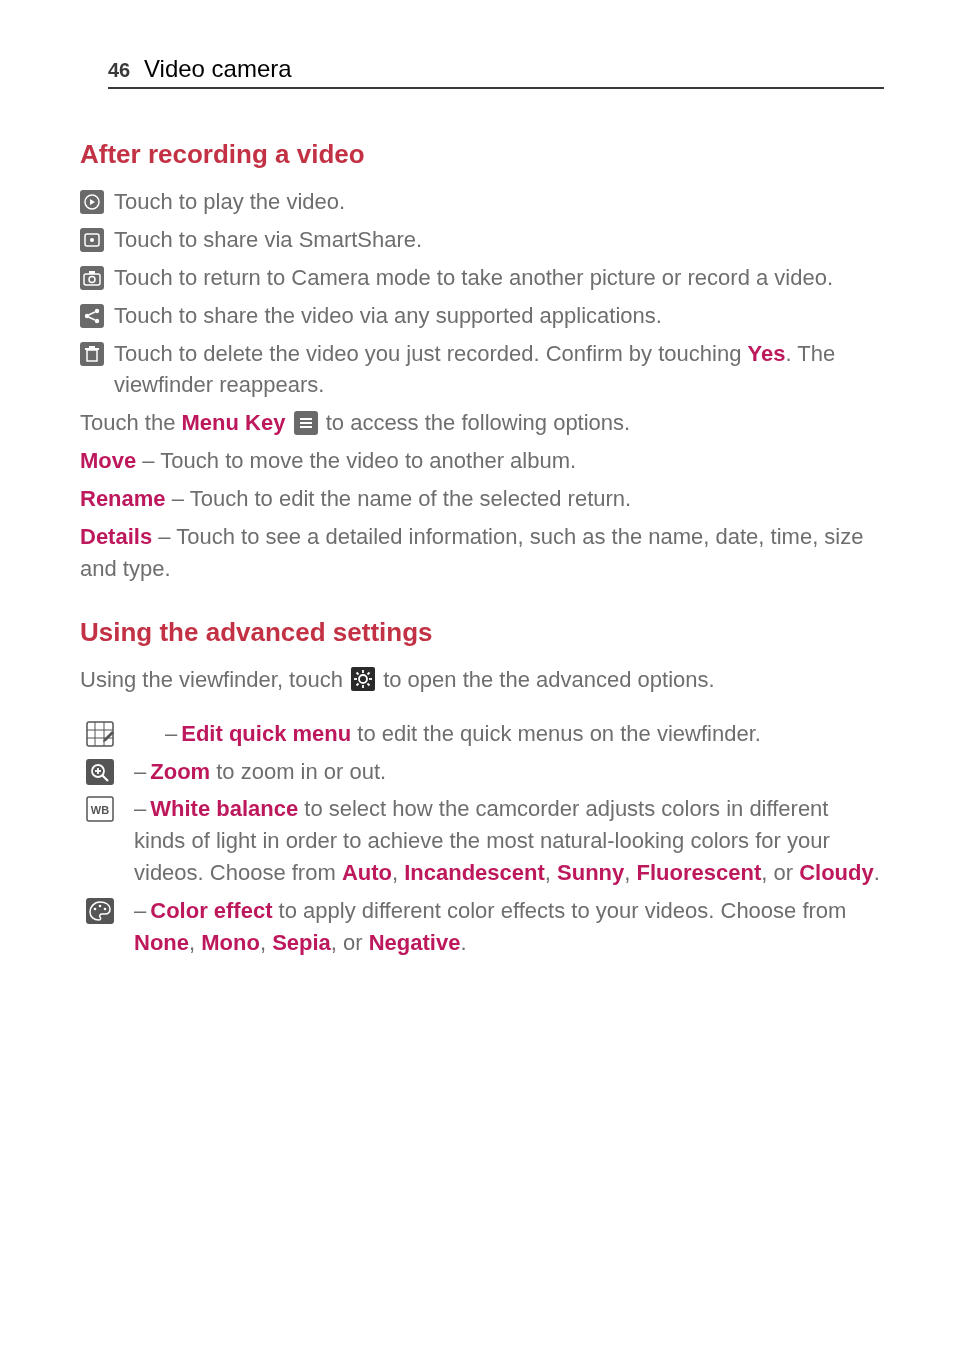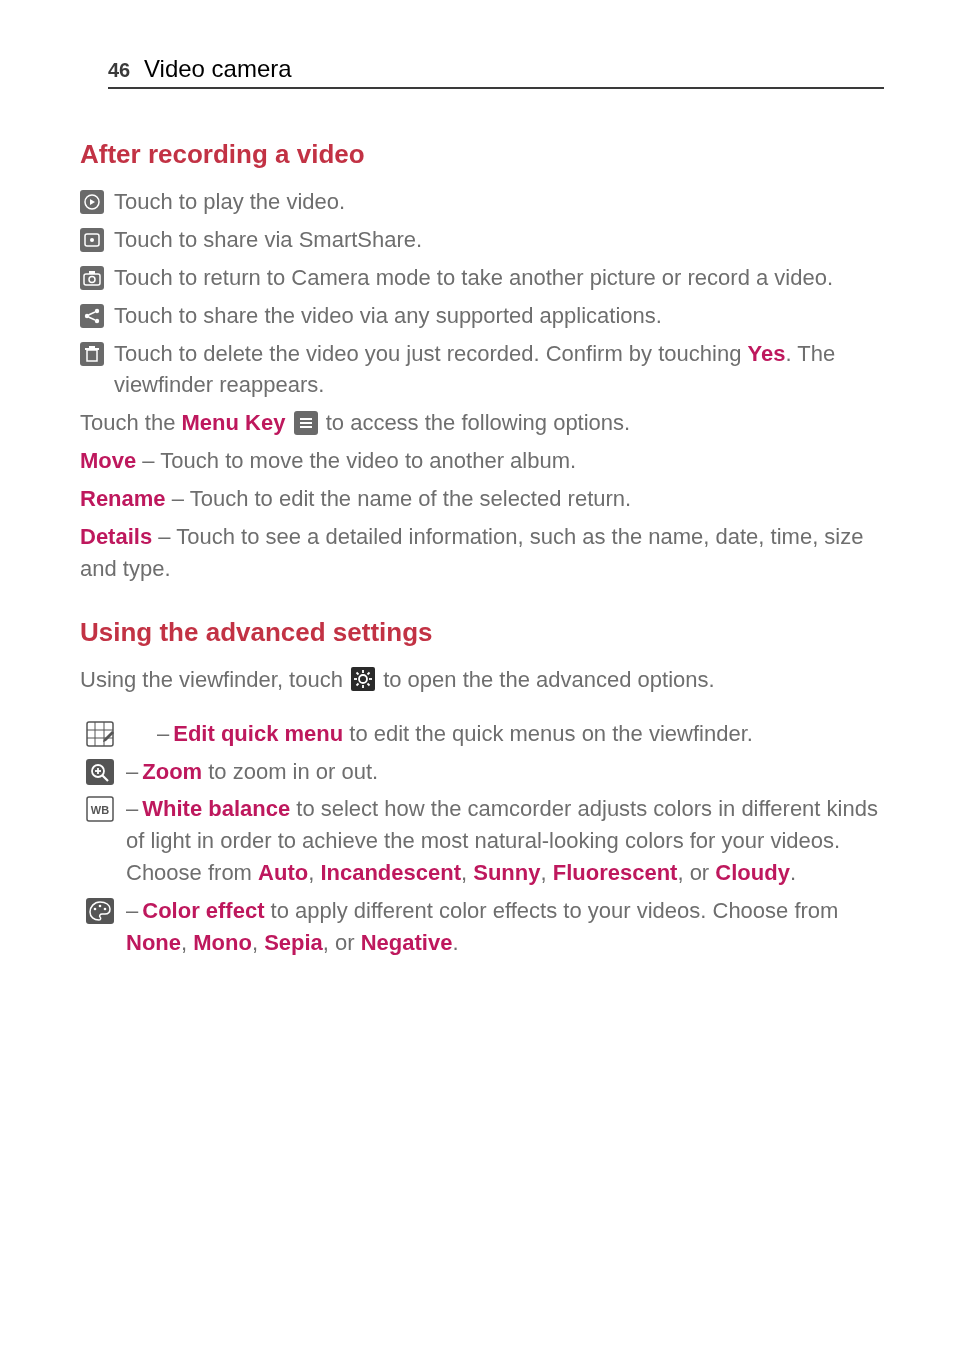--- a/index.html
+++ b/index.html
@@ -82,21 +82,21 @@
   }
   .settings-row {
     display: flex;
     align-items: flex-start;
     margin-bottom: 6px;
   }
   .settings-icon {
     width: 40px;
     height: 26px;
     flex-shrink: 0;
-    margin-right: 6px;
+    margin-right: 14px;
     margin-top: 3px;
     display: flex;
     align-items: flex-start;
     justify-content: center;
   }
   .settings-text {
     font-size: 22px;
     line-height: 1.45;
     color: #6e6e6e;
     flex: 1;

